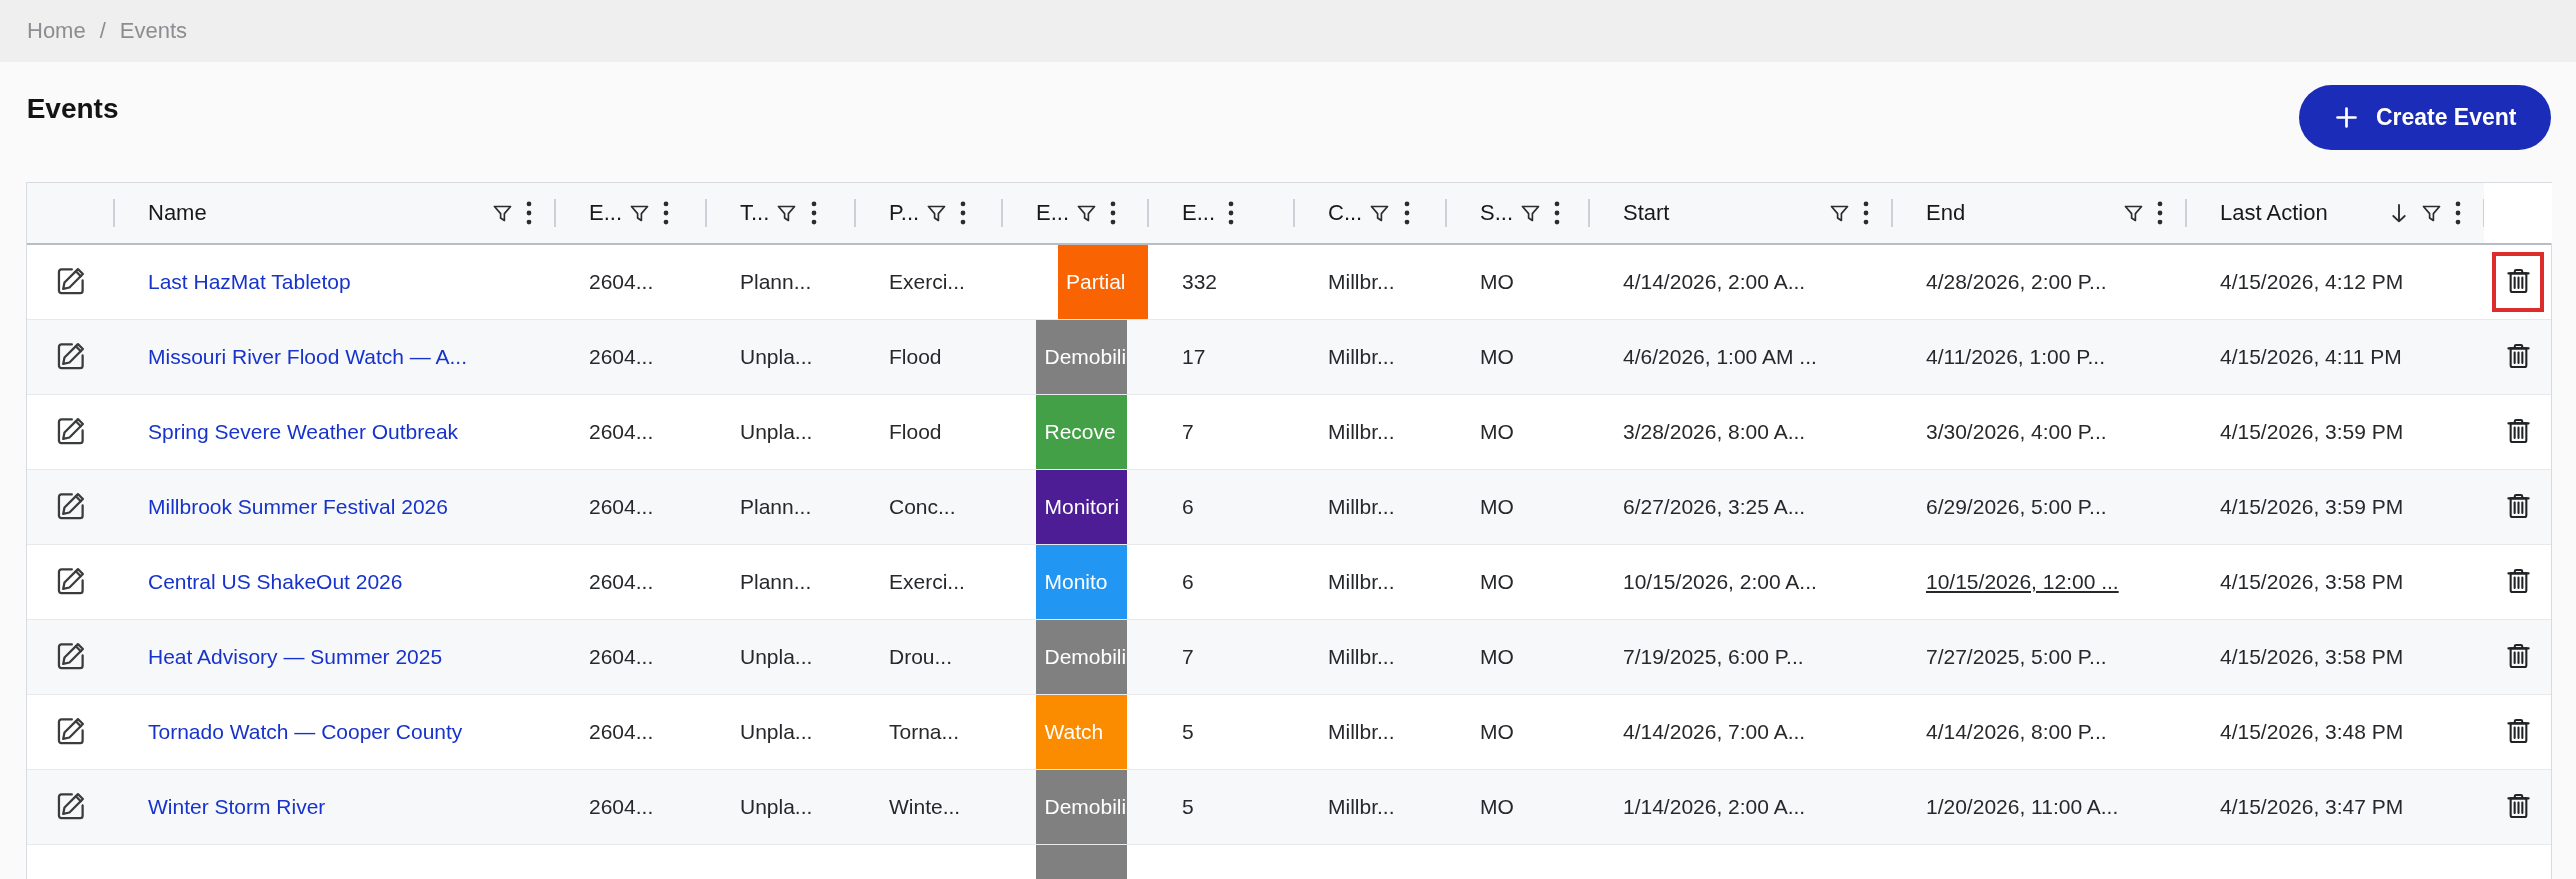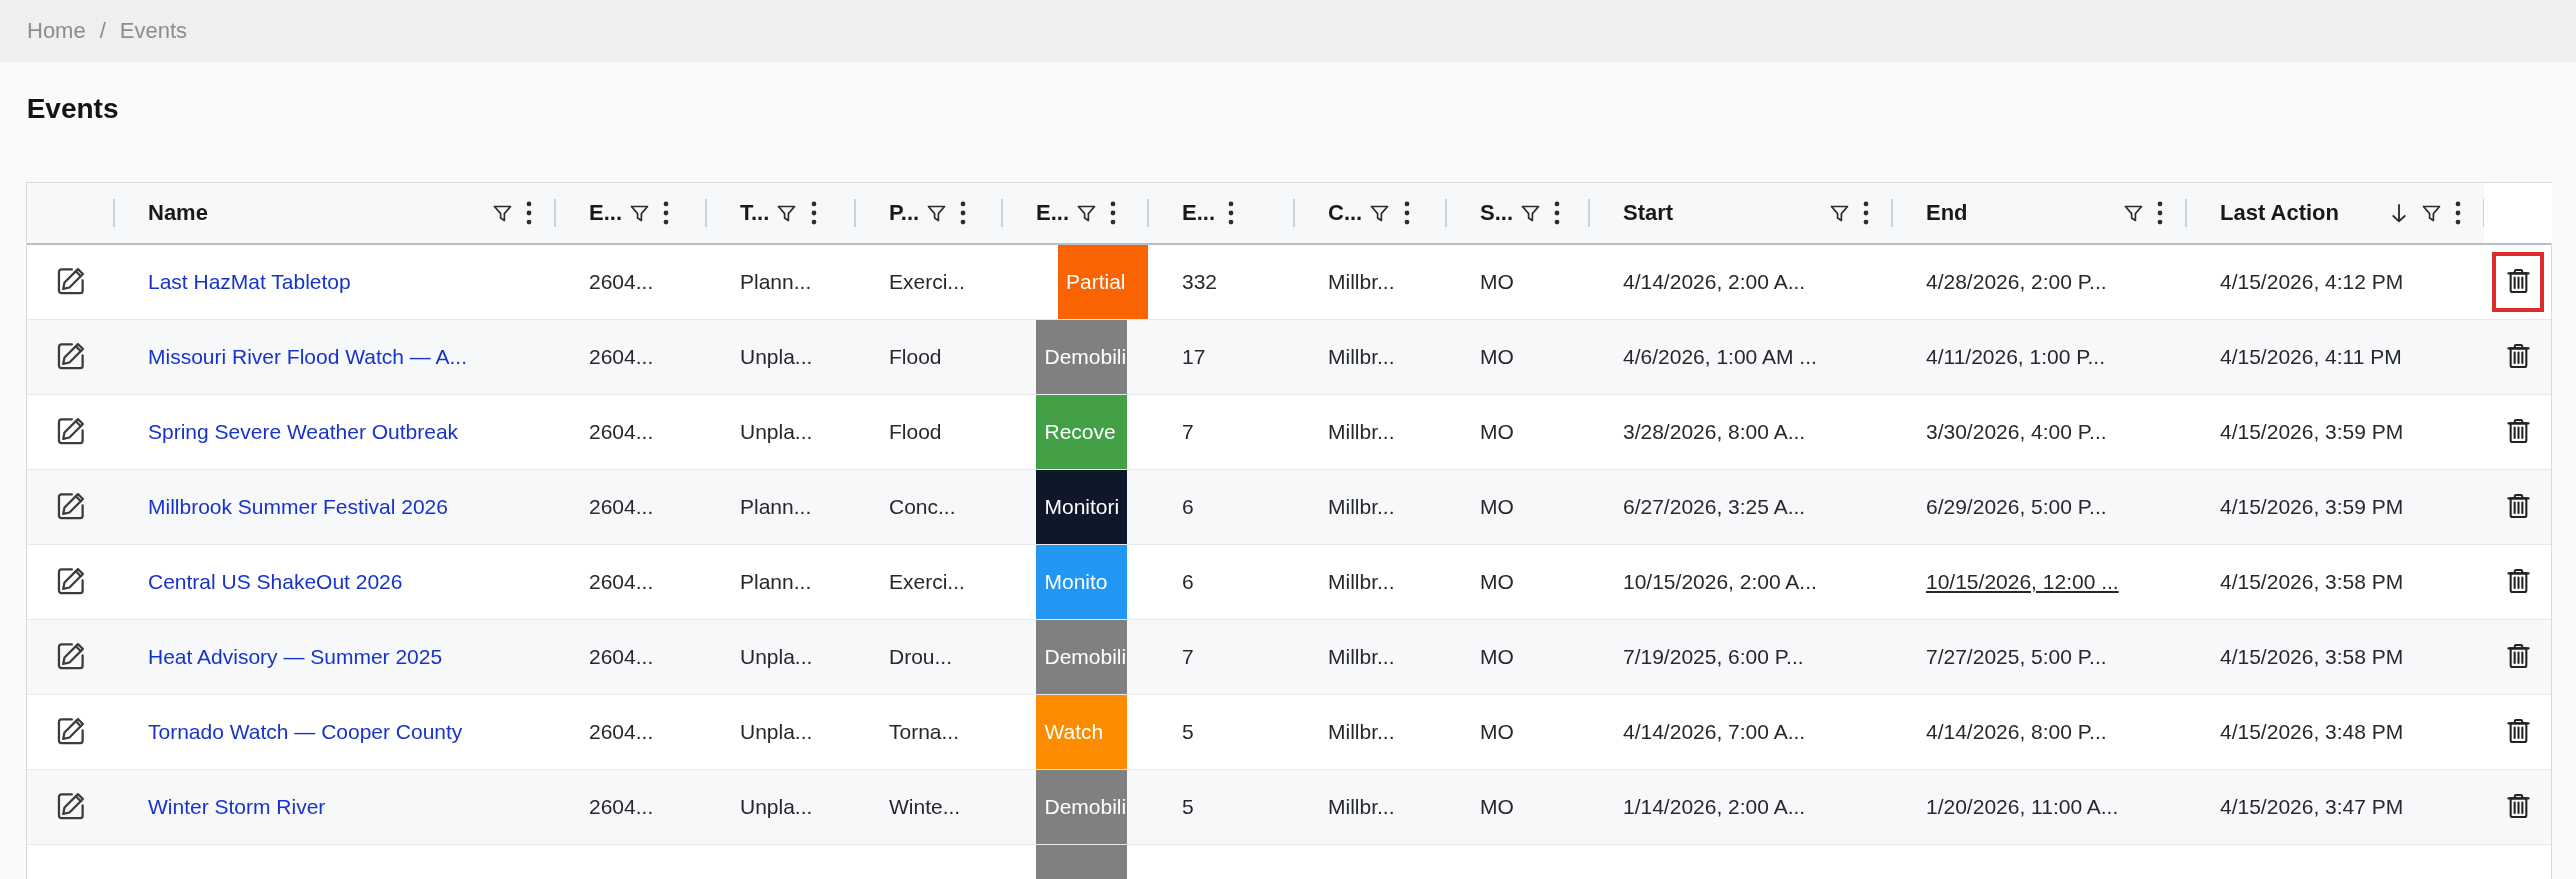--- a/index.html
+++ b/index.html
@@ -17,21 +17,21 @@
   .page-head{position:absolute;left:26px;right:25.5px;top:62px;height:120px}
   .page-title{position:absolute;left:0.7px;top:31px;font-size:28px;font-weight:700;color:#141414}
   .create-btn{position:absolute;right:0;top:23px;height:65px;border:none;cursor:pointer;
     border-radius:33px;background:var(--btn);color:#fff;display:flex;align-items:center;
     gap:15.6px;padding:0 34px;font-size:23px;font-weight:600;font-family:inherit}
   
   .grid{position:absolute;left:26px;top:182px;width:2524px;background:#fff;
     border:1.4px solid #d8dbe0;border-bottom:none;box-sizing:content-box}
   .ghead{display:flex;height:60px;background:#f7f8f9;border-bottom:2.1px solid #b7bdc7}
   .hcell{position:relative;display:flex;align-items:center;box-sizing:border-box;
-    padding-left:34px;font-size:22px;font-weight:700;color:#17191b;flex:0 0 auto}
+    padding-left:34px;font-size:22px;font-weight:400;color:#17191b;flex:0 0 auto}
   .hcell.no-pad{padding-left:0}
   .hcell.actions{background:#ffffff}
   .hcell.sep::after{content:"";position:absolute;right:-0.7px;top:16.3px;height:28px;width:1.4px;background:#ccd1d8}
   .hicon{display:flex;align-items:center;flex:0 0 auto}
   .push{margin-left:auto}
   .ml10{margin-left:7px}.ml16{margin-left:11.3px}.mr30{margin-right:21px}
   .row{display:flex;height:74px;background:#fff;border-bottom:1.4px solid #e7e9ec}
   .row.alt{background:#f7f8f9}
   .cell{display:flex;align-items:center;box-sizing:border-box;flex:0 0 auto;
     padding-left:34px;font-size:21px;color:#26282b;white-space:nowrap;overflow:hidden}
@@ -50,20 +50,28 @@
 <body>
 
 <div class="topbar">
   <span class="crumb">Home</span>
   <span class="crumb">/</span>
   <span class="crumb">Events</span>
 </div>
 
 <div class="page-head">
   <div class="page-title">Events</div>
+  <button class="create-btn">
+    <span class="hicon">
+      <svg width="27" height="27" viewBox="0 0 24 24" fill="none" stroke="#fff" stroke-width="2.4" stroke-linecap="round">
+          <path d="M12 4v16M4 12h16"></path>
+        </svg>
+    </span>
+    <span>Create Event</span>
+  </button>
 </div>
 
 <div class="grid">
   <div class="ghead" id="ghead">
       <div class="hcell sep no-pad" style="flex-basis: 87px;"></div>
       <div class="hcell sep" style="flex-basis: 441px;">
         <span>Name</span>
         <span class="hicon push">
           <svg width="21" height="21" viewBox="0 0 30 30" fill="none" stroke="#2a2c2e" stroke-width="2.4" stroke-linejoin="round">
             <path d="M3.5 5h23l-8.8 10.2V25l-5.4-3.6v-6.2z"></path>
@@ -409,21 +417,21 @@
         <div class="cell" style="flex-basis: 151px;">
           <span>2604...</span>
         </div>
         <div class="cell" style="flex-basis: 149px;">
           <span>Plann...</span>
         </div>
         <div class="cell" style="flex-basis: 147px;">
           <span>Conc...</span>
         </div>
         <div class="cell c-status" style="flex-basis: 146px;">
-          <div class="badge" style="background: #0f172a;">Monitori</div>
+          <div class="badge" style="background: #4c1d95;">Monitori</div>
         </div>
         <div class="cell" style="flex-basis: 146px;">
           <span>6</span>
         </div>
         <div class="cell" style="flex-basis: 152px;">
           <span>Millbr...</span>
         </div>
         <div class="cell" style="flex-basis: 143px;">
           <span>MO</span>
         </div>

